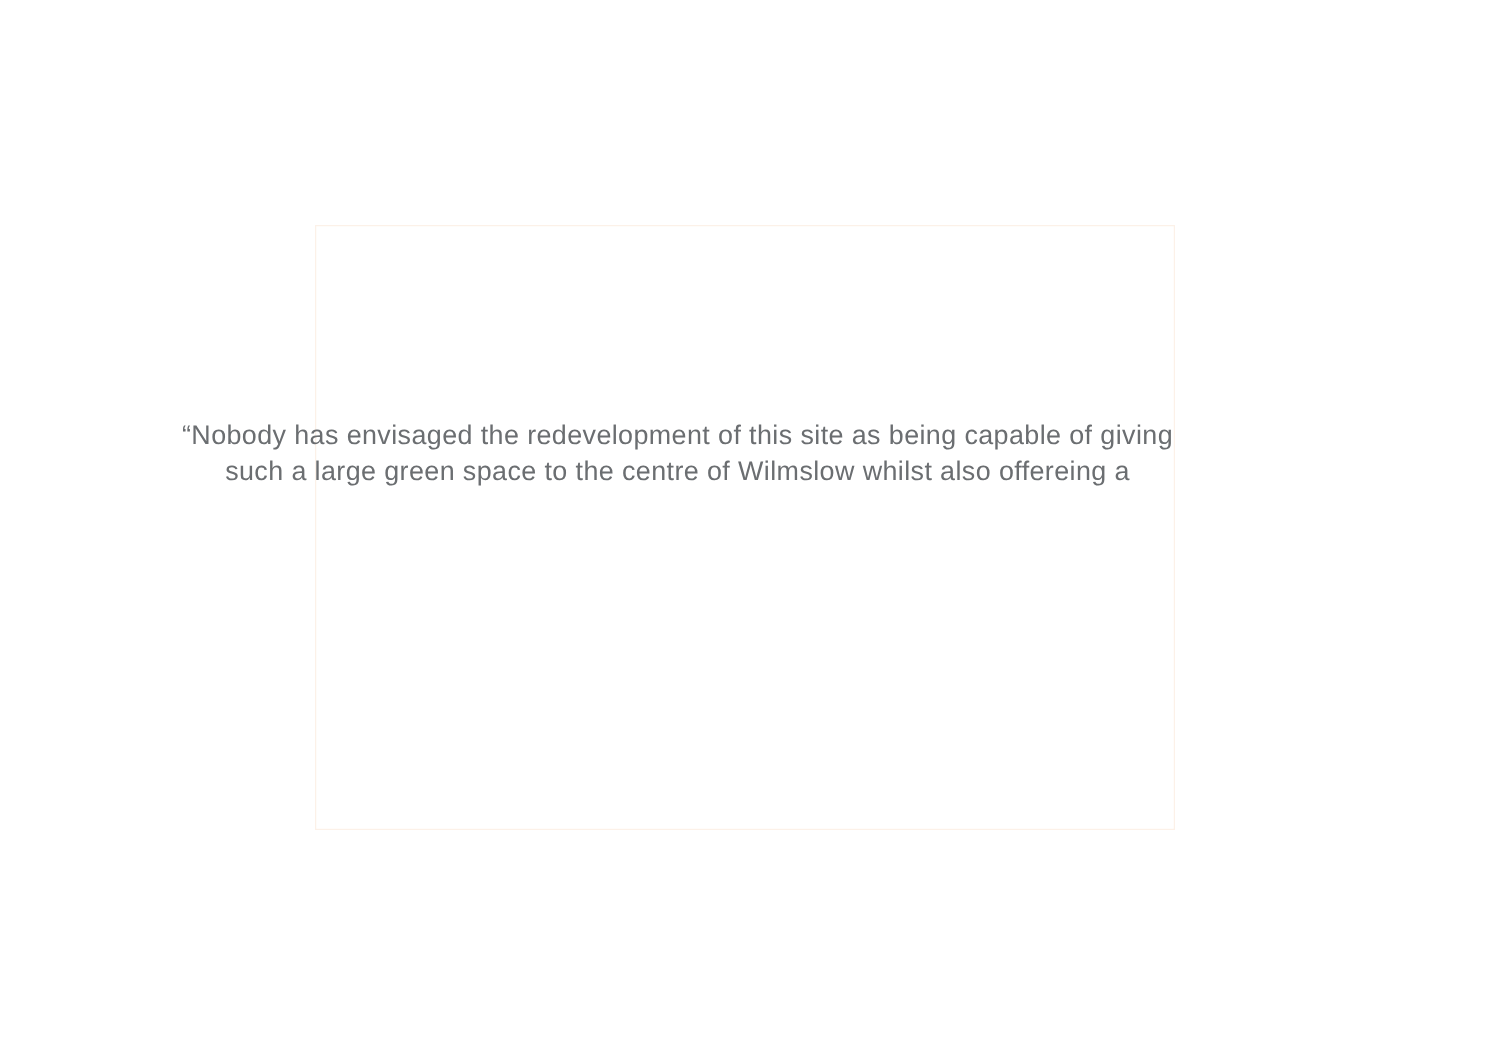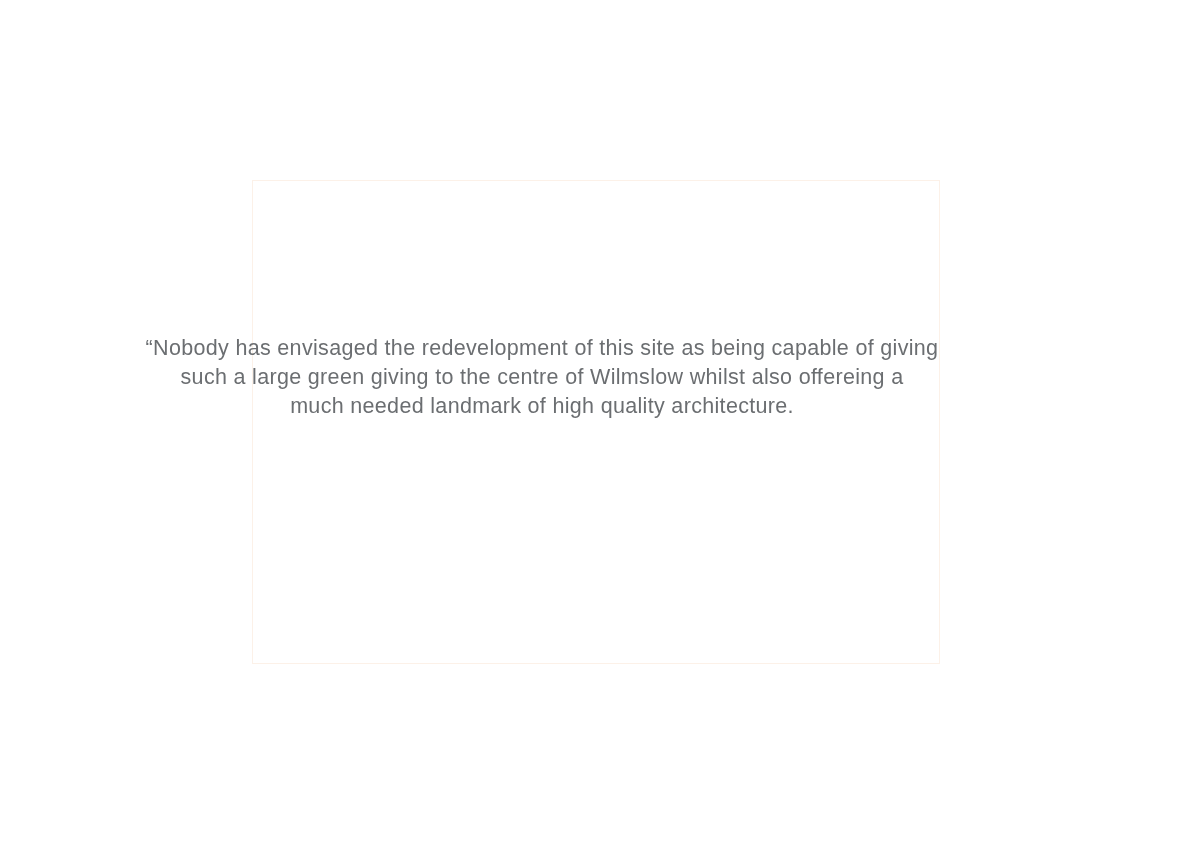--- a/index.html
+++ b/index.html
@@ -41,16 +41,15 @@
     white-space: nowrap;
   }
 </style>
 </head>
 <body>
 
 <div class="slide" style="background: rgb(255, 255, 255);">
   <div class="quote-frame" style="border-color: rgb(252, 241, 232);"></div>
   <blockquote class="quote" style="color: rgb(107, 110, 113);">
     <div class="line">“Nobody has envisaged the redevelopment of this site as being capable of giving</div>
-    <div class="line">such a large green giving to the centre of Wilmslow whilst also offereing a</div>
-    <div class="line">much needed landmark of high quality architecture.</div>
+    <div class="line">such a large green space to the centre of Wilmslow whilst also offereing a</div>
   </blockquote>
 </div>
 
 </body></html>

